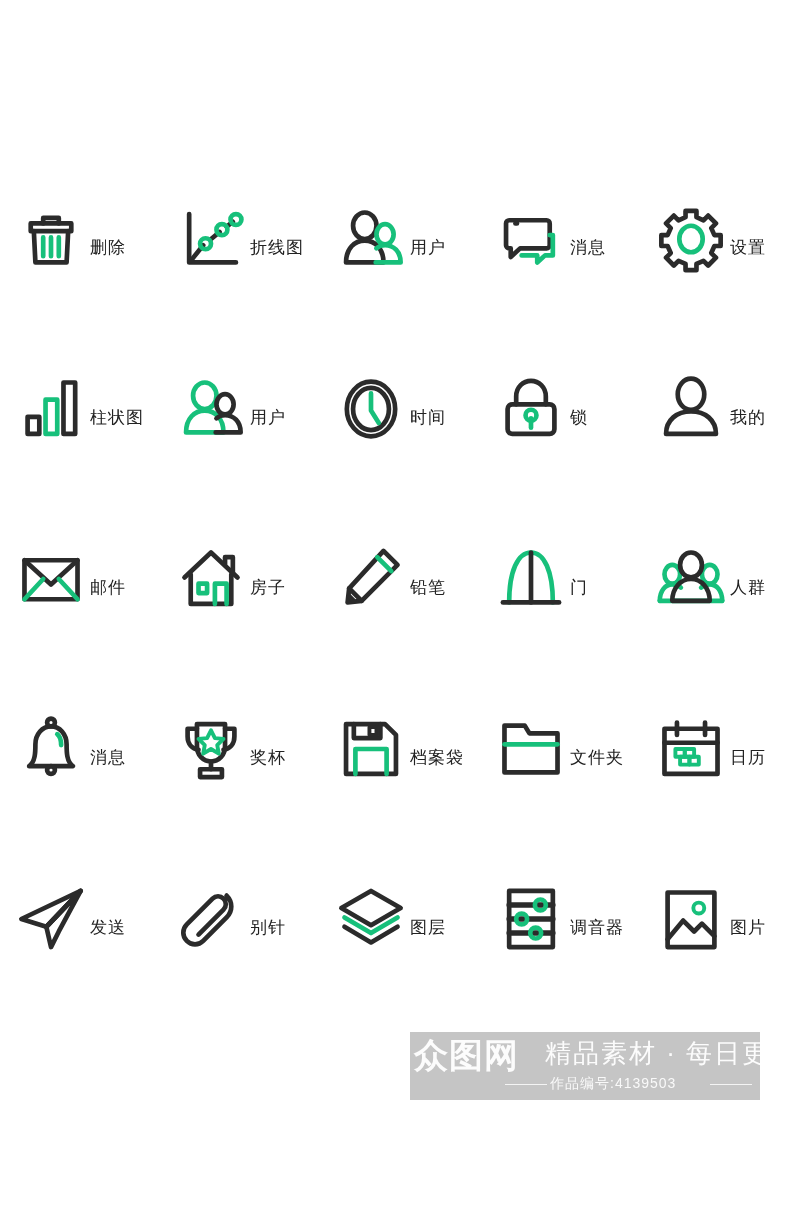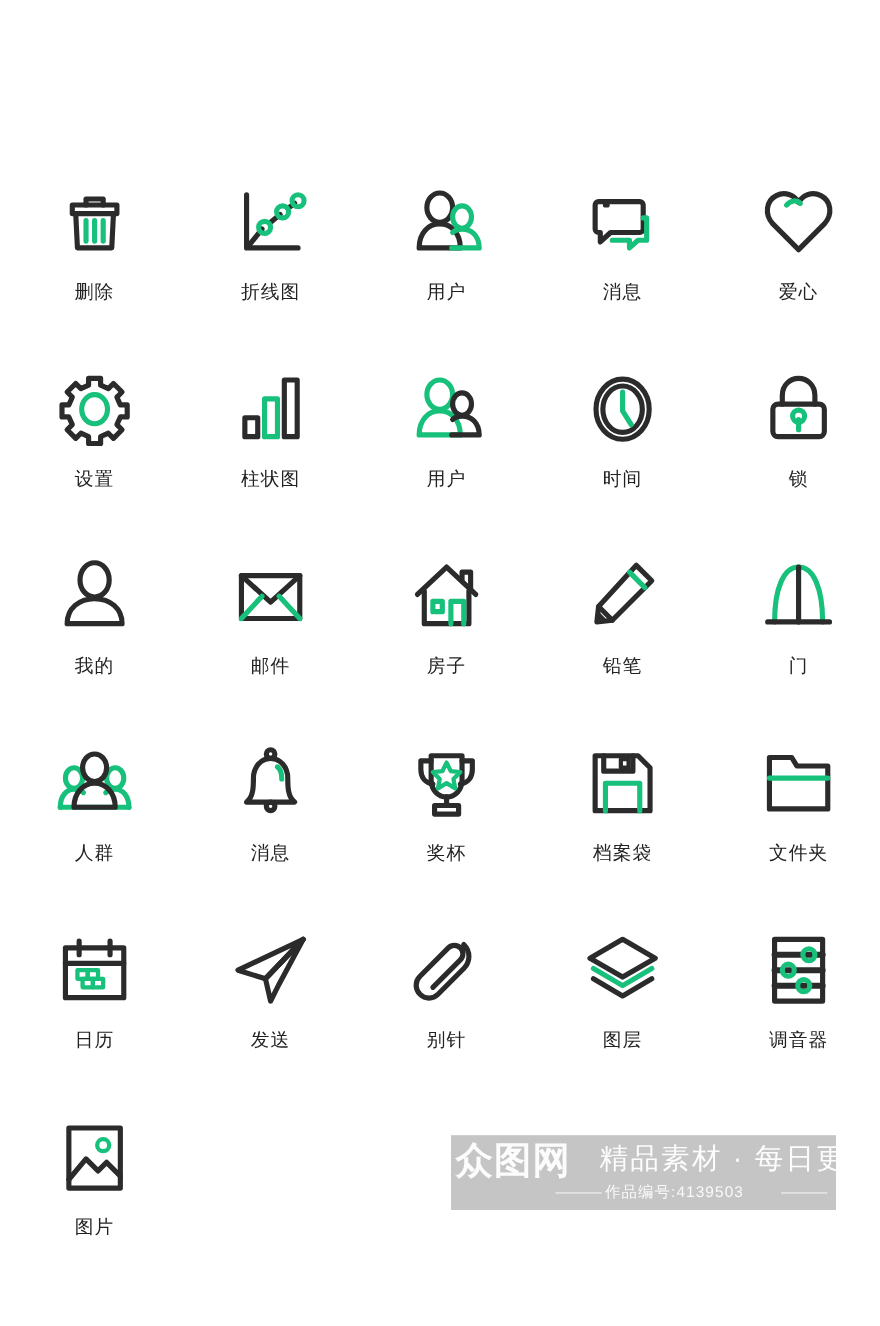--- a/index.html
+++ b/index.html
@@ -13,21 +13,21 @@
   #grid{
     position:absolute;
     left:0;top:145px;
     width:800px;
     display:grid;
     grid-template-columns:repeat(5,1fr);
     grid-template-rows:repeat(6,170px);
     column-gap:0;row-gap:0;
   }
   .cell{
-    display:flex;flex-direction:column;
+    display:flex;flex-direction:row;
     align-items:center;justify-content:flex-start;
     padding-top:18px;
     box-sizing:border-box;
     padding-left:12px;
   }
   .glyph{
     width:78px;height:78px;
     display:flex;align-items:center;justify-content:center;
   }
   .glyph svg{display:block;}
@@ -112,29 +112,20 @@
     </div>
     <div class="cell">
       <div class="glyph">
         <svg viewBox="0 0 100 100" width="78" height="78" fill="none" stroke-width="6" stroke-linecap="round" stroke-linejoin="round">
           <path d="M22 26 h48 a4 4 0 0 1 4 4 v28 a4 4 0 0 1 -4 4 h-34 l-12 11 v-11 h-2 a4 4 0 0 1 -4 -4 v-28 a4 4 0 0 1 4 -4 Z" stroke="#2b2b2b"></path>
           <path d="M30 30 h2" stroke="#2b2b2b"></path>
           <path d="M74 45 h4 v26 h-10 l-10 9 v-9 h-20" stroke="#17c07b"></path>
         </svg>
       </div>
       <div class="label">消息</div>
-    </div>
-    <div class="cell">
-      <div class="glyph">
-        <svg viewBox="0 0 100 100" width="78" height="78" fill="none" stroke-width="6" stroke-linecap="round" stroke-linejoin="round">
-          <path d="M50 82 L20 52 C10 41 12 25 24 19 C34 14 45 18 50 27 C55 18 66 14 76 19 C88 25 90 41 80 52 Z" stroke="#2b2b2b"></path>
-          <path d="M36 30 C41 24 48 24 52 28" stroke="#17c07b"></path>
-        </svg>
-      </div>
-      <div class="label">爱心</div>
     </div>
     <div class="cell">
       <div class="glyph">
         <svg viewBox="0 0 100 100" width="78" height="78" fill="none" stroke-width="6" stroke-linecap="round" stroke-linejoin="round">
           <path d="M43 14 h14 v8 l9 4 6 -6 10 10 -6 6 4 9 h8 v14 h-8 l-4 9 6 6 -10 10 -6 -6 -9 4 v8 h-14 v-8 l-9 -4 -6 6 -10 -10 6 -6 -4 -9 h-8 v-14 h8 l4 -9 -6 -6 10 -10 6 6 9 -4 Z" stroke="#2b2b2b"></path>
           <ellipse cx="50" cy="50" rx="15" ry="17" stroke="#17c07b"></ellipse>
         </svg>
       </div>
       <div class="label">设置</div>
     </div>

